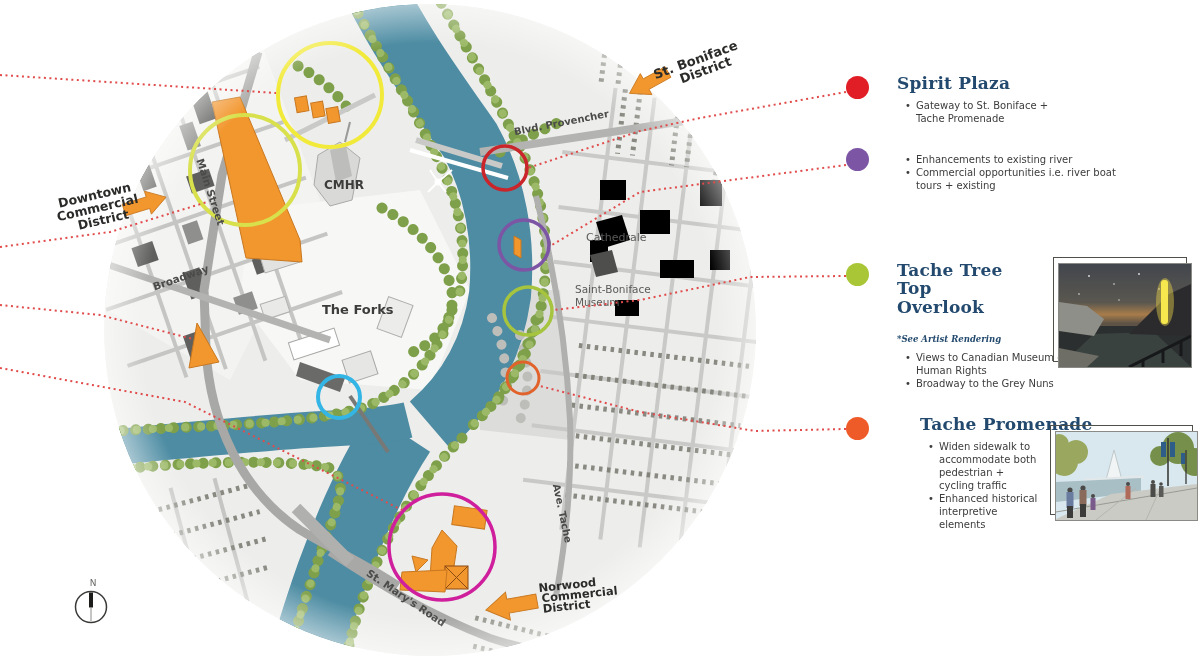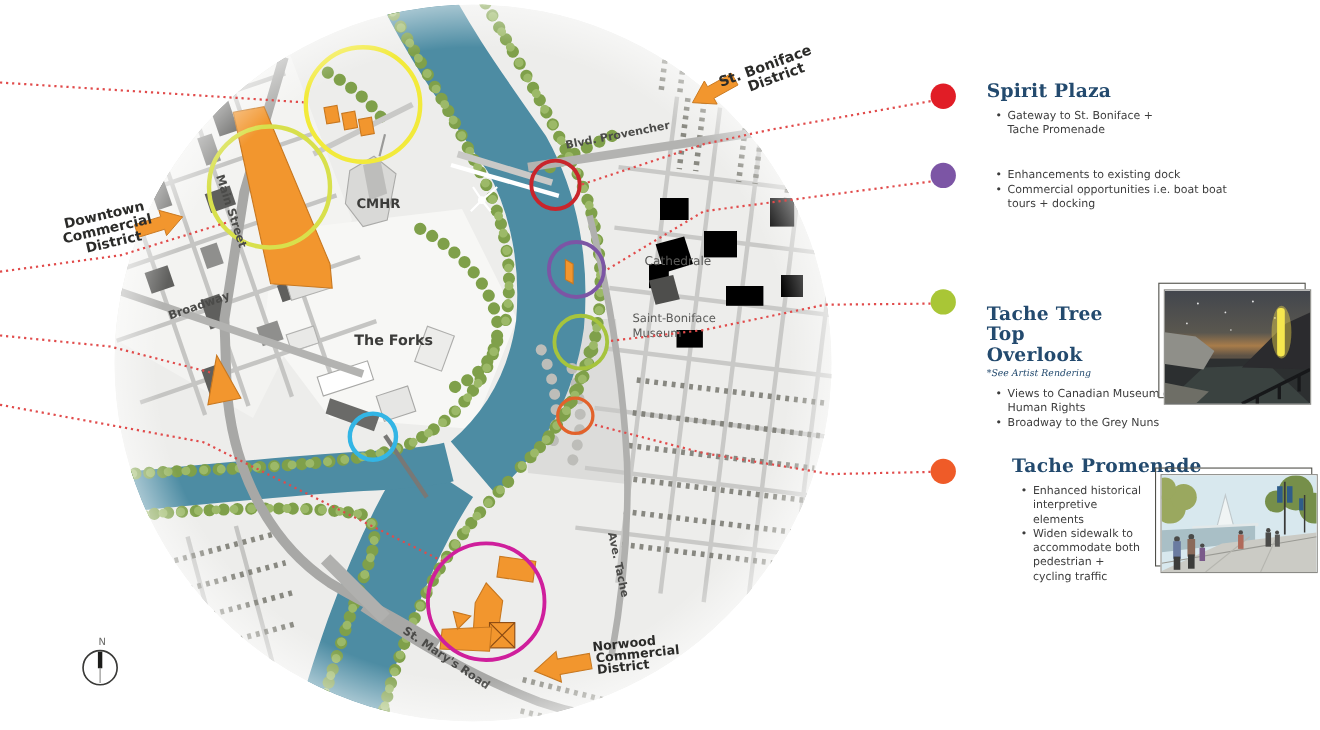--- a/index.html
+++ b/index.html
@@ -6,22 +6,22 @@
   .stage{position:relative;width:1200px;height:664px;background:#ffffff;overflow:hidden;
          font-family:"DejaVu Sans",sans-serif;}
   svg text{font-family:"DejaVu Sans",sans-serif;}
   
   .legend-item{position:absolute;}
   .legend-dot{position:absolute;left:0;top:2px;width:23px;height:23px;border-radius:50%;}
   .legend-body{position:absolute;left:51px;top:0;}
   .legend-title{font-family:"DejaVu Serif","Liberation Serif",serif;font-weight:700;
                 font-size:17px;line-height:1.08;color:var(--title_navy,#234a6e);letter-spacing:.2px;}
   .nowrap{white-space:nowrap;}
-  .legend-note{font-family:"DejaVu Serif","Liberation Serif",serif;font-style:italic;font-weight:400;
-               font-size:8.5px;color:var(--title_navy,#234a6e);margin-top:3px;}
+  .legend-note{font-family:"DejaVu Serif","Liberation Serif",serif;font-style:italic;font-weight:700;
+               font-size:8.5px;color:var(--title_navy,#234a6e);margin-top:18px;}
   ul.bullets{list-style:none;margin:7px 0 0 8px;padding:0;}
   ul.bullets li{position:relative;padding-left:11px;font-size:10px;line-height:1.3;color:#3c3c3c;}
   ul.bullets li:before{content:"\2022";position:absolute;left:0;top:0;color:#3c3c3c;}
   
   .photo-frame{position:absolute;border:1.5px solid #50504a;background:transparent;}
   .photo{position:absolute;border:1px solid #8a8a86;background:#fff;overflow:hidden;}
   .photo svg{display:block;}
 </style>
 </head>
 <body>
@@ -311,45 +311,45 @@
     <ul class="bullets" style="width:160px;">
       <li>Gateway to St. Boniface + Tache Promenade</li>
     </ul>
   </div>
 </div>
 
 <div class="legend-item" style="top:146px;left:846px;">
   <div class="legend-dot" style="background:var(--dot_purple,#7c55a5);"></div>
   <div class="legend-body" style="width:230px;">
     <ul class="bullets" style="width:218px;">
-      <li>Enhancements to existing dock</li>
-      <li>Commercial opportunities i.e. boat boat tours + docking</li>
+      <li>Enhancements to existing river</li>
+      <li>Commercial opportunities i.e. river boat tours + existing</li>
     </ul>
   </div>
 </div>
 
 <div class="legend-item" style="top:261px;left:846px;">
   <div class="legend-dot" style="background:var(--dot_green,#a9c636);"></div>
   <div class="legend-body" style="width:175px;">
-    <div class="legend-title" style="width:118px;margin-top:16px;">Tache Tree Top Overlook</div>
+    <div class="legend-title" style="width:118px;">Tache Tree Top Overlook</div>
     <div class="legend-note">*See Artist Rendering</div>
     <ul class="bullets" style="width:165px;">
       <li>Views to Canadian Museum of Human Rights</li>
       <li>Broadway to the Grey Nuns</li>
     </ul>
   </div>
 </div>
 
 <div class="legend-item" style="top:415px;left:846px;">
   <div class="legend-dot" style="background:var(--dot_orange,#ef5b28);"></div>
   <div class="legend-body" style="width:150px;margin-left:23px;">
     <div class="legend-title nowrap">Tache Promenade</div>
     <ul class="bullets" style="width:112px;">
+      <li>Widen sidewalk to accommodate both pedestrian + cycling traffic</li>
       <li>Enhanced historical interpretive elements</li>
-      <li>Widen sidewalk to accommodate both pedestrian + cycling traffic</li>
     </ul>
   </div>
 </div>
 
 
 <div class="photo-frame" style="left:1053px;top:257px;width:132px;height:103px;"></div>
 <div class="photo" style="left:1058px;top:263px;width:132px;height:103px;">
   <svg width="132" height="103" viewBox="0 0 132 103">
     <defs>
       <linearGradient id="nsky" x1="0" y1="0" x2="0" y2="1">

